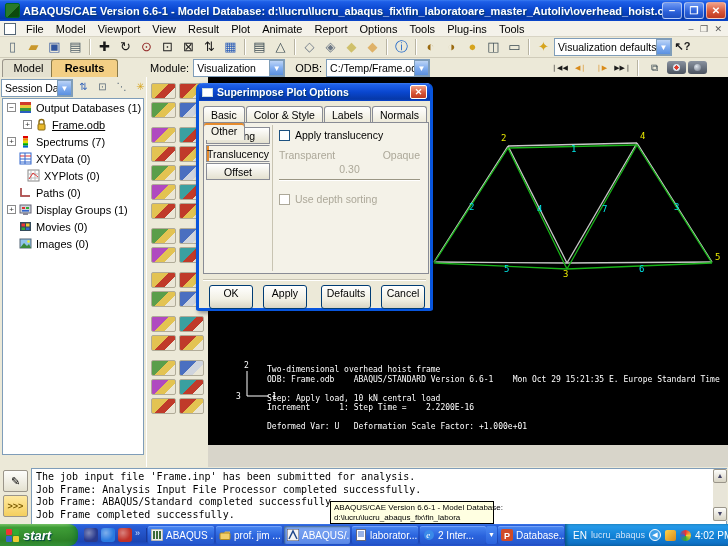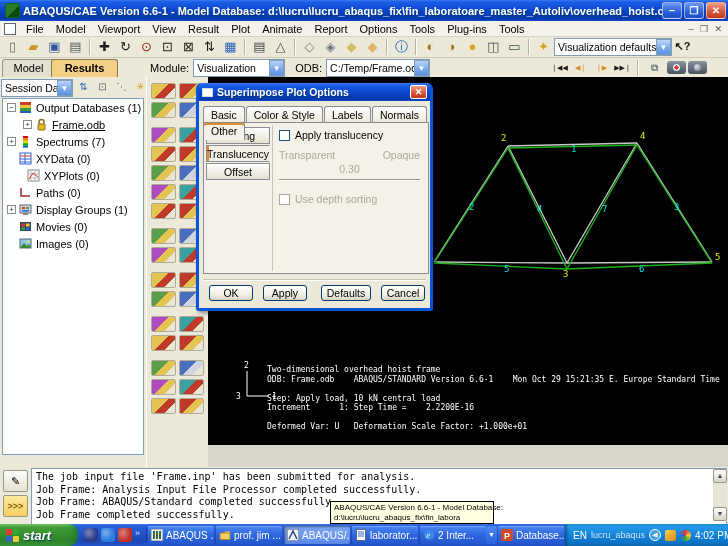--- a/index.html
+++ b/index.html
@@ -108,21 +108,21 @@
   .cbx { display:inline-block; width:11px; height:11px; border:1px solid #1C5180; background:#fff;
     vertical-align:-2px; margin-right:5px; }
   .cbx.dis { border-color:#ACA899; }
   .dis-text { color:#ACA899; }
   .slider-row { display:flex; justify-content:space-between; margin-top:8px;align-items:center; }
   .slider-val { text-align:center; margin-top:2px; }
   .slider-track { height:2px; margin-top:4px; border-top:1px solid #9a9684; border-bottom:1px solid #fff; }
   .depth-row { margin-top:12px; }
   .dlg-sep { position:absolute; left:4px; right:4px; top:178px; border-top:1px solid #c8c4b2; border-bottom:1px solid #fff; }
   .dlg-btns { position:absolute; left:0; top:184px; width:100%; height:18px; }
-  .xp-btn { position:absolute; height:16px; border:1px solid #003C74; border-radius:3px; font-size:10.5px;
+  .xp-btn { position:absolute; height:24px; border:1px solid #003C74; border-radius:3px; font-size:10.5px;
     text-align:center; line-height:14px; background:linear-gradient(180deg,#fff,#f2f0e4 60%,#d8d4c4); }
 
   
   .msg-area { position:absolute; left:0; top:467px; width:728px; height:57px; background:#ECE9D8; }
   .msg-btn { position:absolute; left:3px; width:25px; height:22px; border:1px solid #9a958a; border-radius:2px;
     background:linear-gradient(180deg,#fdfdfb,#e4e1d0); text-align:center; line-height:20px; font-size:11px; }
   .msg-btn.cmd { background:linear-gradient(180deg,#ffe9a0,#f4cf5e); color:#7a5a00; font-weight:bold; font-size:9px; }
   .msg-box { position:absolute; left:31px; top:1px; width:696px; height:70px; background:#fff;
     border:1px solid #7F9DB9; font-family:"DejaVu Sans Mono", monospace; font-size:10px; line-height:12.5px;
     padding:2px 4px; white-space:pre; overflow:hidden; }

